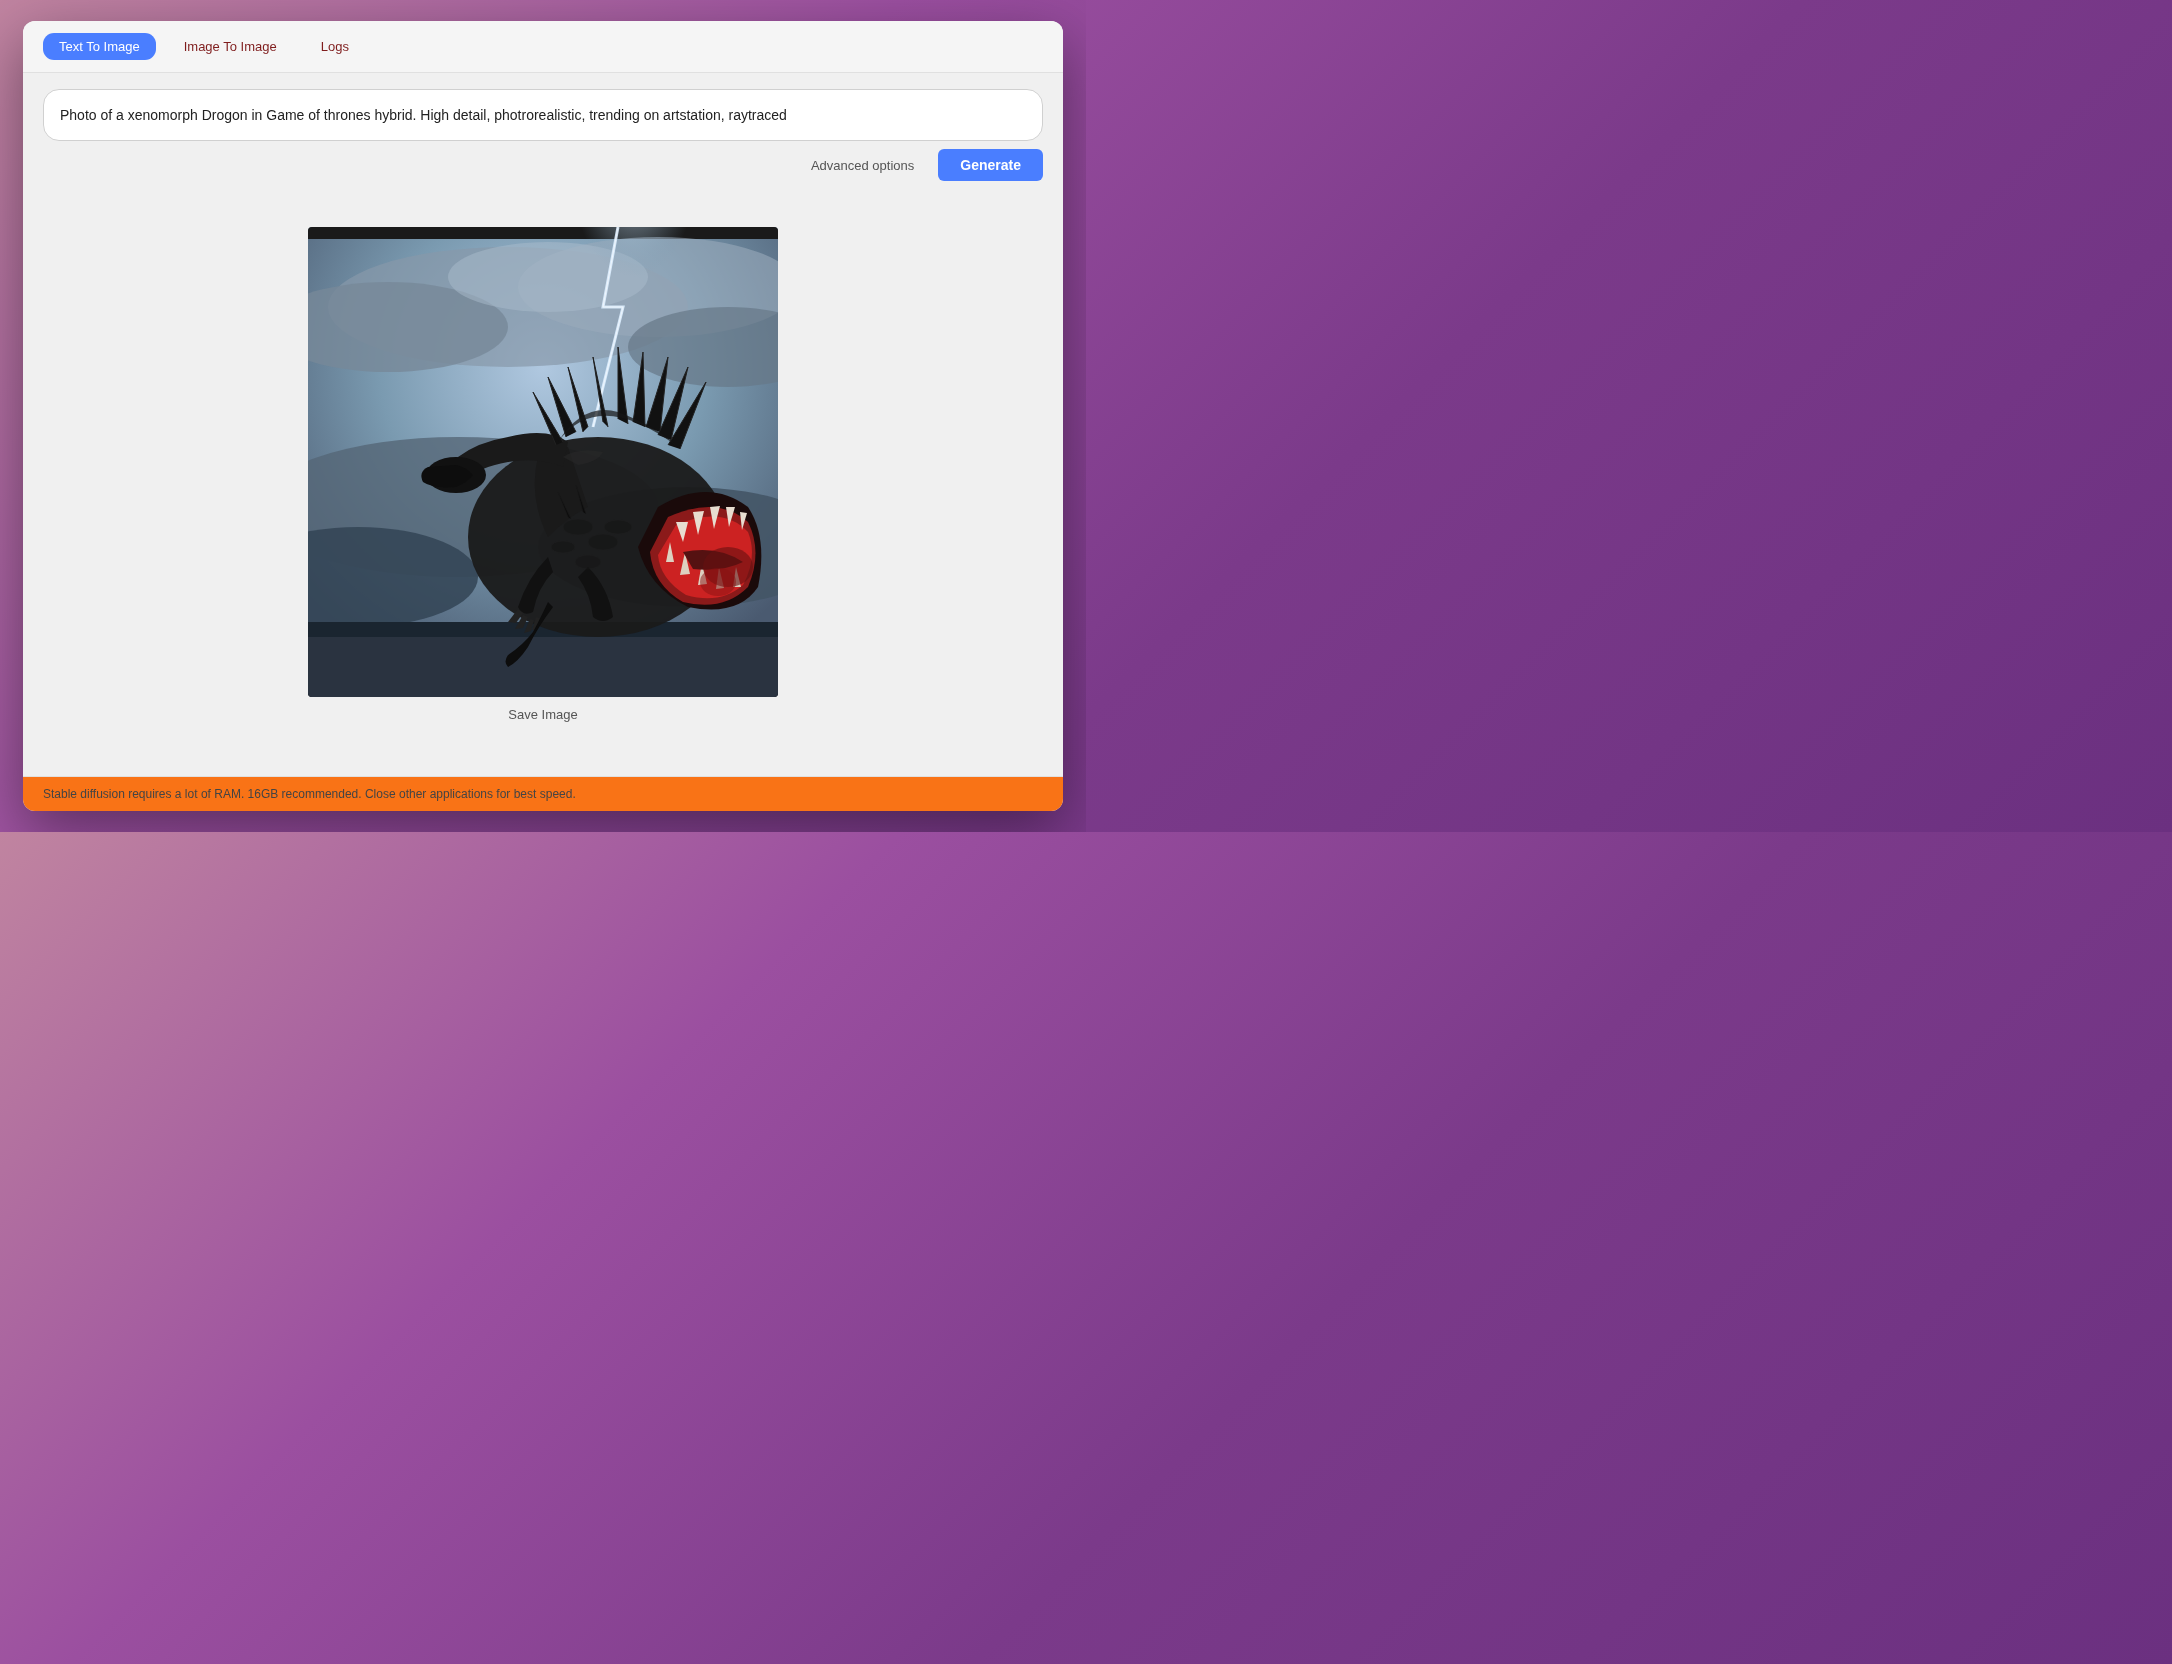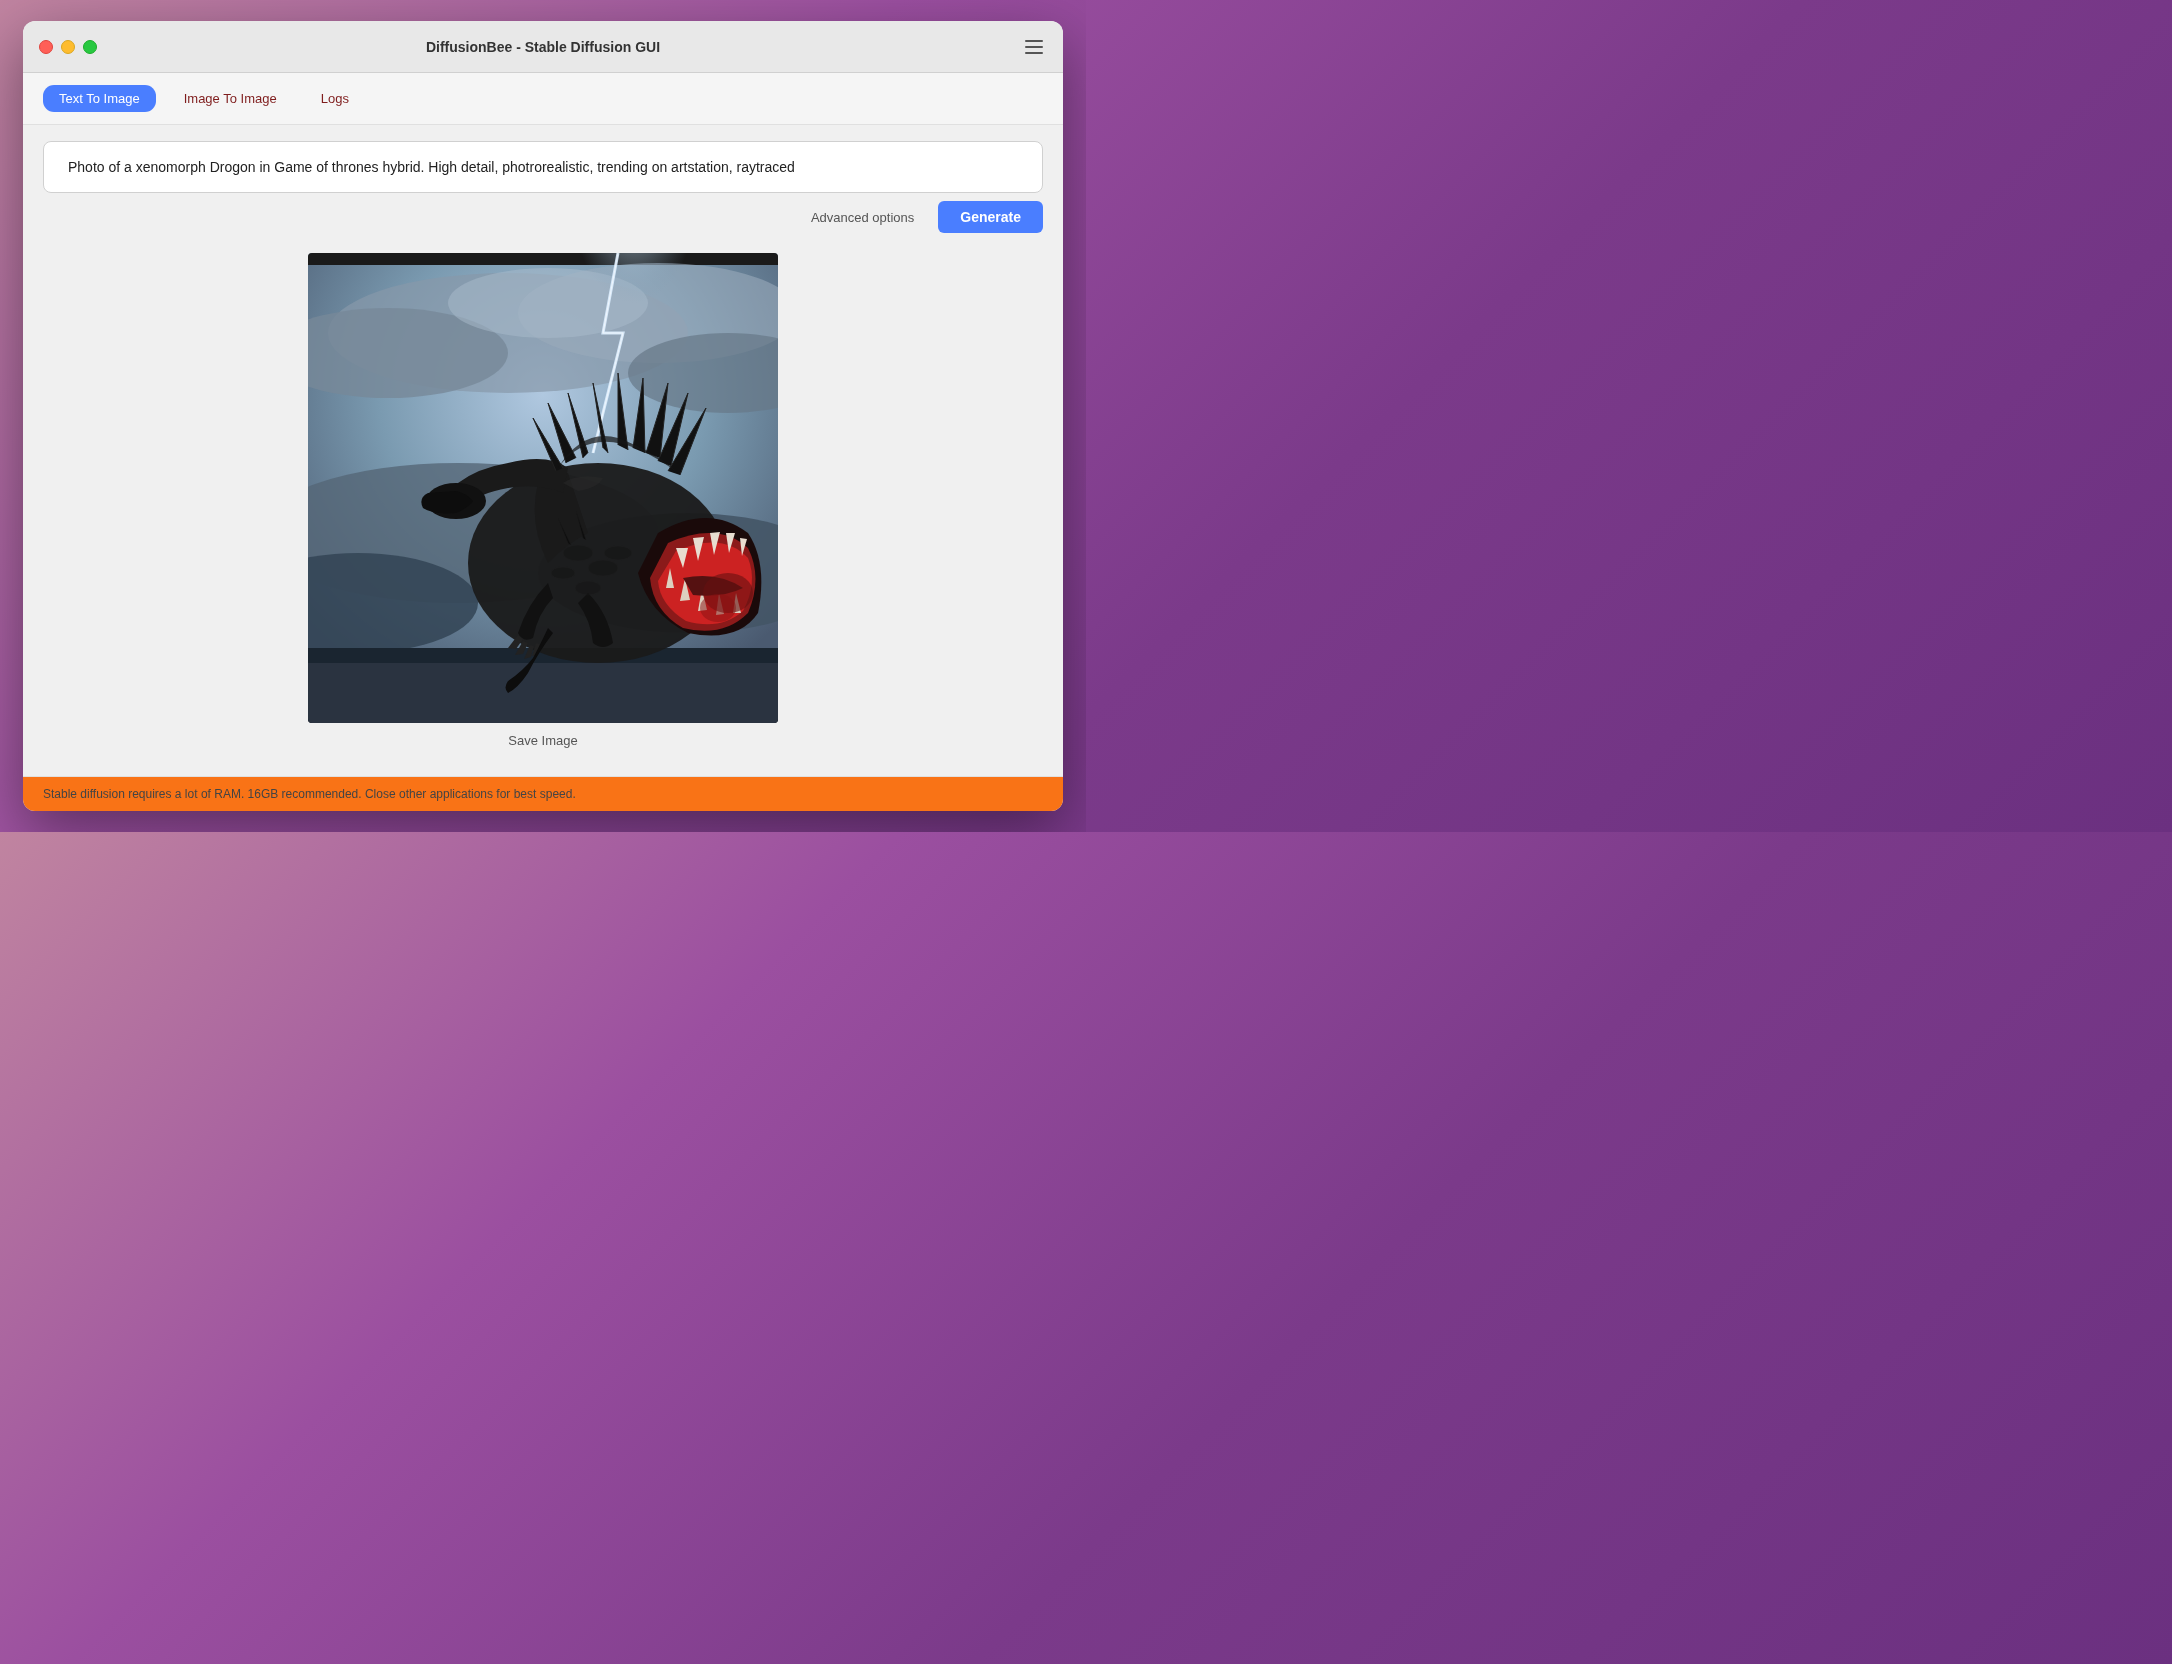--- a/index.html
+++ b/index.html
@@ -114,22 +114,22 @@
       flex: 1;
       display: flex;
       flex-direction: column;
       padding: 16px 20px;
       overflow: hidden;
     }
 
     .prompt-area {
       background: white;
       border: 1px solid #d0d0d0;
-      border-radius: 8px;
-      padding: 14px 24px;
+      border-radius: 16px;
+      padding: 14px 16px;
       font-size: 14px;
       color: #222;
       line-height: 1.5;
       min-height: 52px;
       display: flex;
       align-items: center;
     }
 
     .prompt-text {
       flex: 1;
@@ -198,33 +198,20 @@
       padding: 10px 20px;
       font-size: 12px;
       color: #444;
     }
   </style>
 </head>
 <body>
 
 <div class="window">
 
-  <div class="titlebar">
-    <div class="traffic-lights">
-      <div class="traffic-light close"></div>
-      <div class="traffic-light minimize"></div>
-      <div class="traffic-light maximize"></div>
-    </div>
-    <span class="window-title">DiffusionBee - Stable Diffusion GUI</span>
-    <div class="menu-icon">
-      <span></span>
-      <span></span>
-      <span></span>
-    </div>
-  </div>
 
   <div class="toolbar">
     <div class="tab active">Text To Image</div>
     <div class="tab inactive">Image To Image</div>
     <div class="tab inactive">Logs</div>
   </div>
 
   <div class="content">
 
     <div class="prompt-area">

